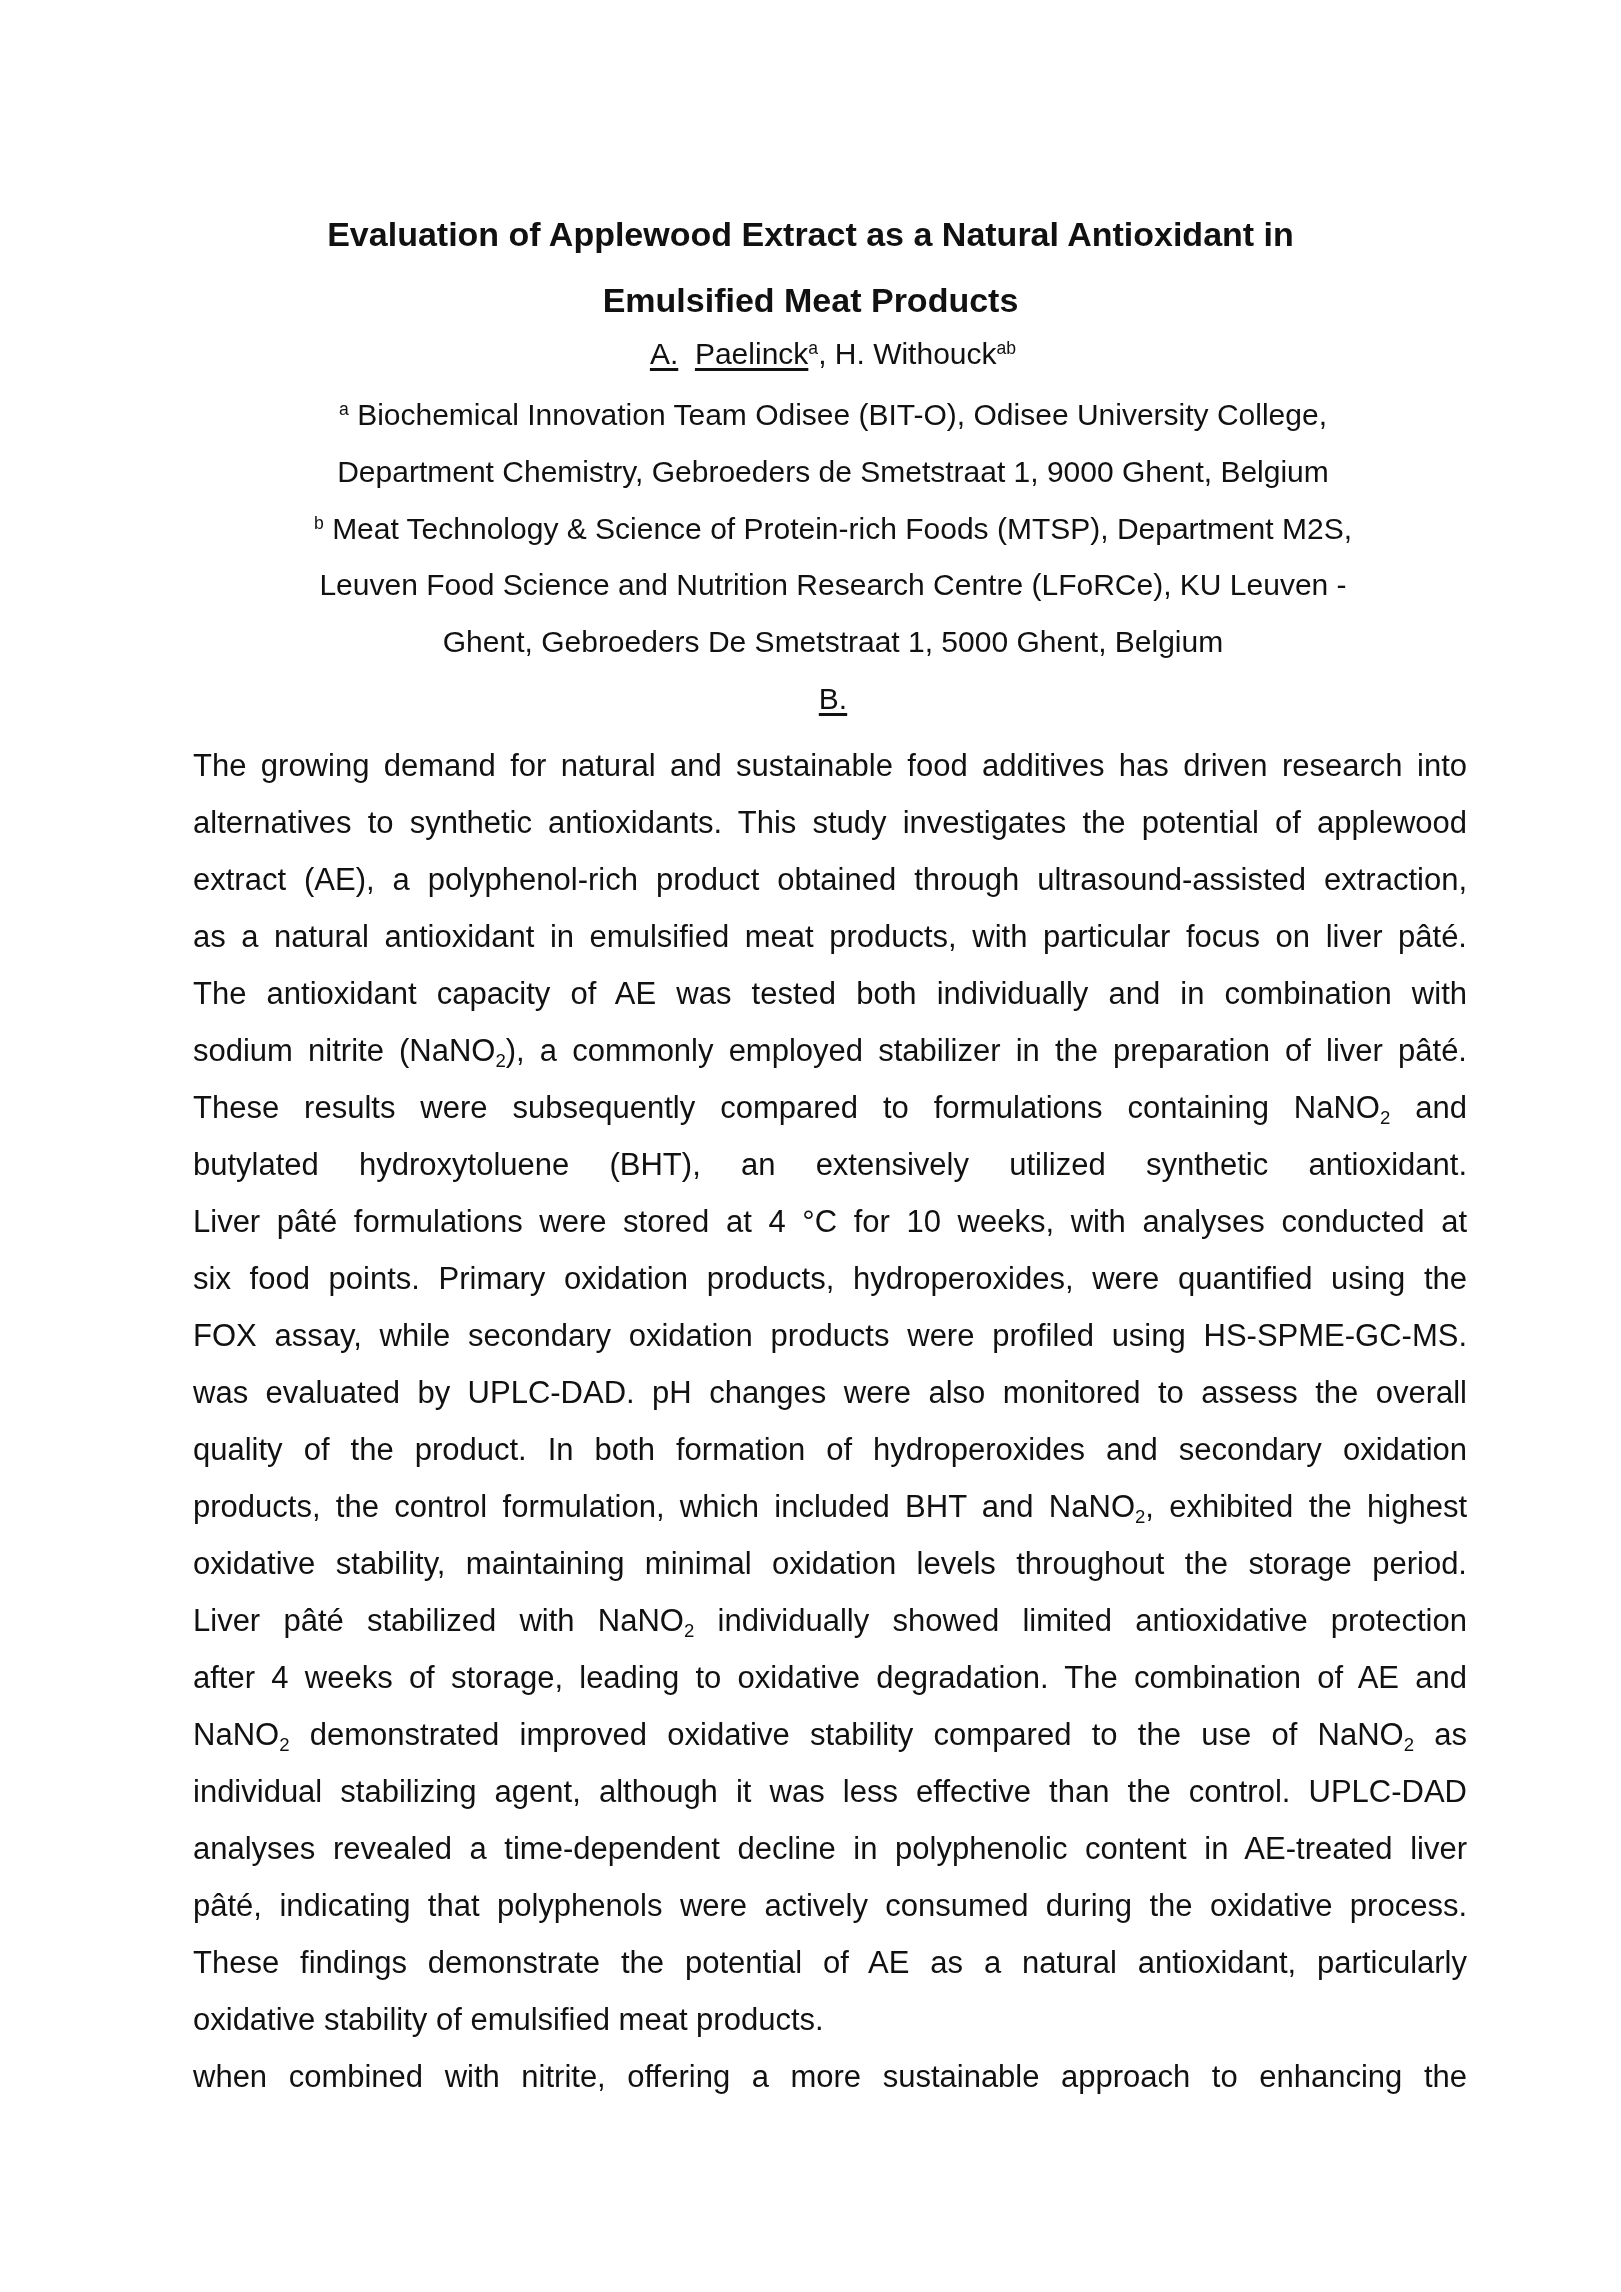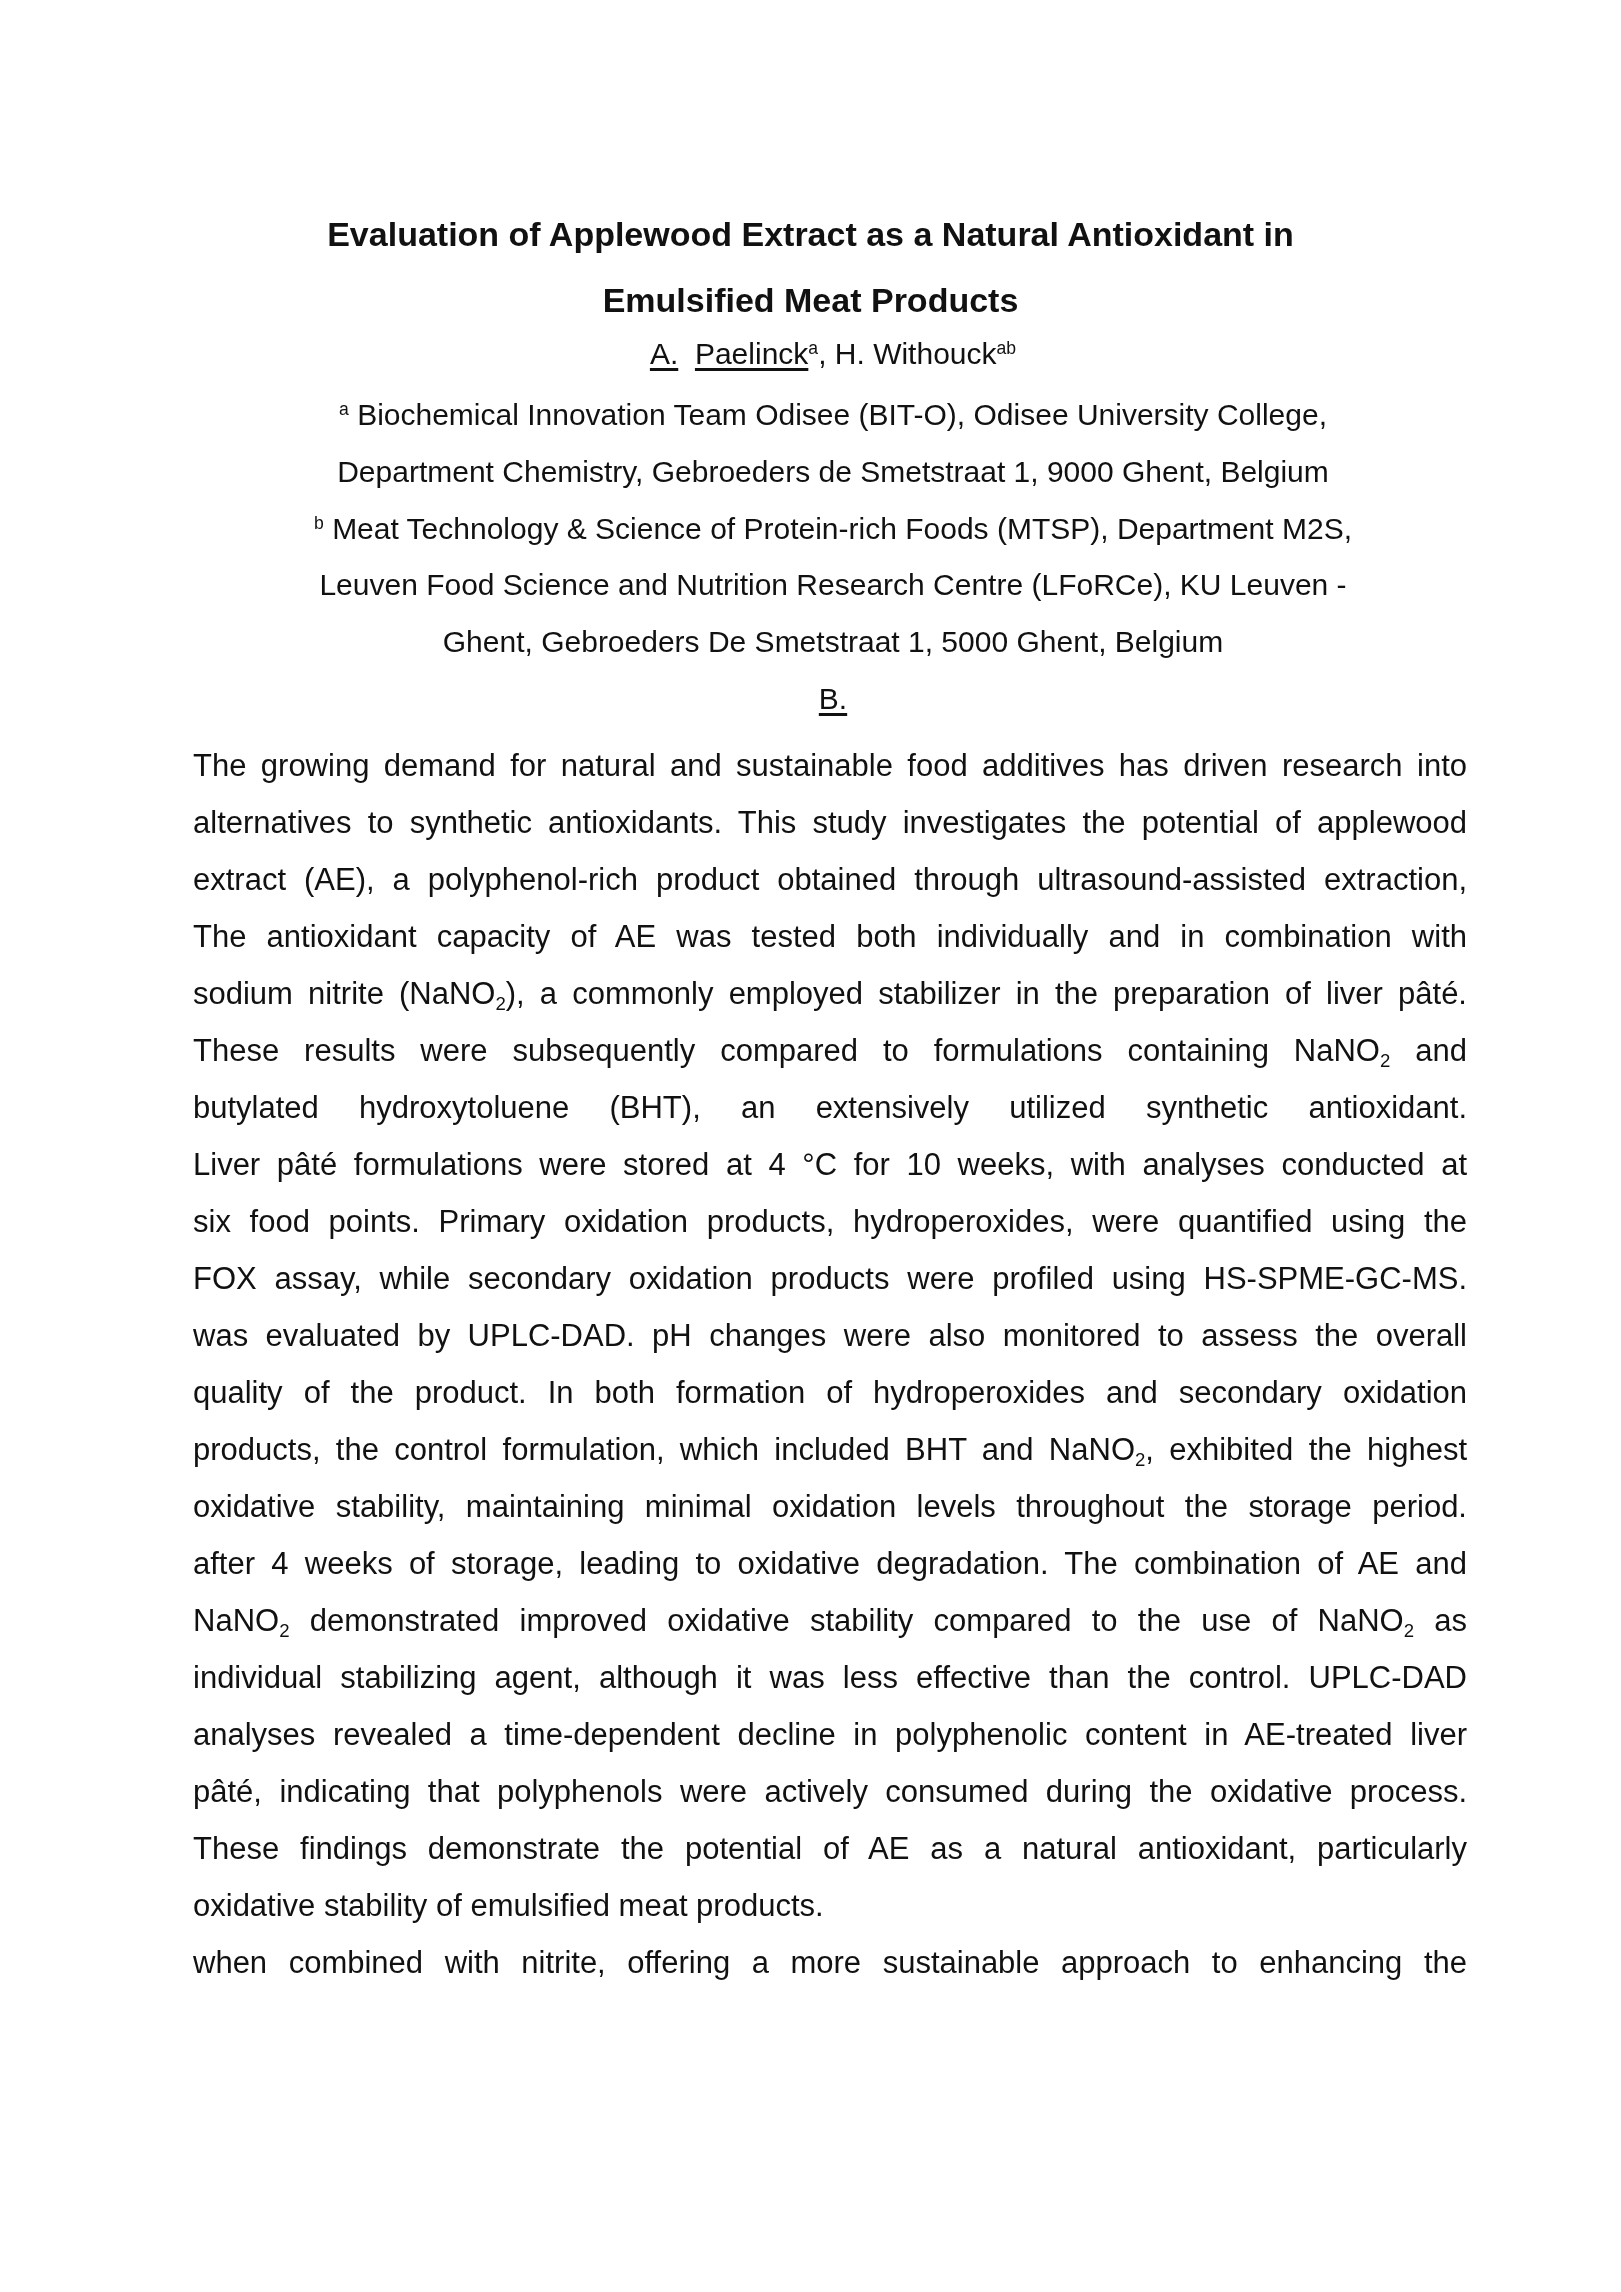--- a/index.html
+++ b/index.html
@@ -58,31 +58,33 @@
   </div>
 
   <div class="aff" style="top:682px;">
     <span class="section">B.</span>
   </div>
 
   <div class="body-text" id="abstract">
       <span class="ln">The growing demand for natural and sustainable food additives has driven research into</span>
       <span class="ln">alternatives to synthetic antioxidants. This study investigates the potential of applewood</span>
       <span class="ln">extract (AE), a polyphenol-rich product obtained through ultrasound-assisted extraction,</span>
+      <span class="ln">as a natural antioxidant in emulsified meat products, with particular focus on liver pâté.</span>
       <span class="ln">The antioxidant capacity of AE was tested both individually and in combination with</span>
       <span class="ln">sodium nitrite (NaNO<sub>2</sub>), a commonly employed stabilizer in the preparation of liver pâté.</span>
       <span class="ln">These results were subsequently compared to formulations containing NaNO<sub>2</sub> and</span>
       <span class="ln">butylated hydroxytoluene (BHT), an extensively utilized synthetic antioxidant.</span>
       <span class="ln"> Liver pâté formulations were stored at 4 °C for 10 weeks, with analyses conducted at</span>
       <span class="ln">six food points. Primary oxidation products, hydroperoxides, were quantified using the</span>
       <span class="ln">FOX assay, while secondary oxidation products were profiled using HS-SPME-GC-MS.</span>
       <span class="ln">was evaluated by UPLC-DAD. pH changes were also monitored to assess the overall</span>
       <span class="ln">quality of the product. In both formation of hydroperoxides and secondary oxidation</span>
       <span class="ln">products, the control formulation, which included BHT and NaNO<sub>2</sub>, exhibited the highest</span>
       <span class="ln">oxidative stability, maintaining minimal oxidation levels throughout the storage period.</span>
+      <span class="ln">Liver pâté stabilized with NaNO<sub>2</sub> individually showed limited antioxidative protection</span>
       <span class="ln">after 4 weeks of storage, leading to oxidative degradation. The combination of AE and</span>
       <span class="ln">NaNO<sub>2</sub> demonstrated improved oxidative stability compared to the use of NaNO<sub>2</sub> as</span>
       <span class="ln">individual stabilizing agent, although it was less effective than the control. UPLC-DAD</span>
       <span class="ln">analyses revealed a time-dependent decline in polyphenolic content in AE-treated liver</span>
       <span class="ln">pâté, indicating that polyphenols were actively consumed during the oxidative process.</span>
       <span class="ln">These findings demonstrate the potential of AE as a natural antioxidant, particularly</span>
       <span class="ln last">oxidative stability of emulsified meat products.</span>
       <span class="ln">when combined with nitrite, offering a more sustainable approach to enhancing the</span>
     </div>
 </div>

